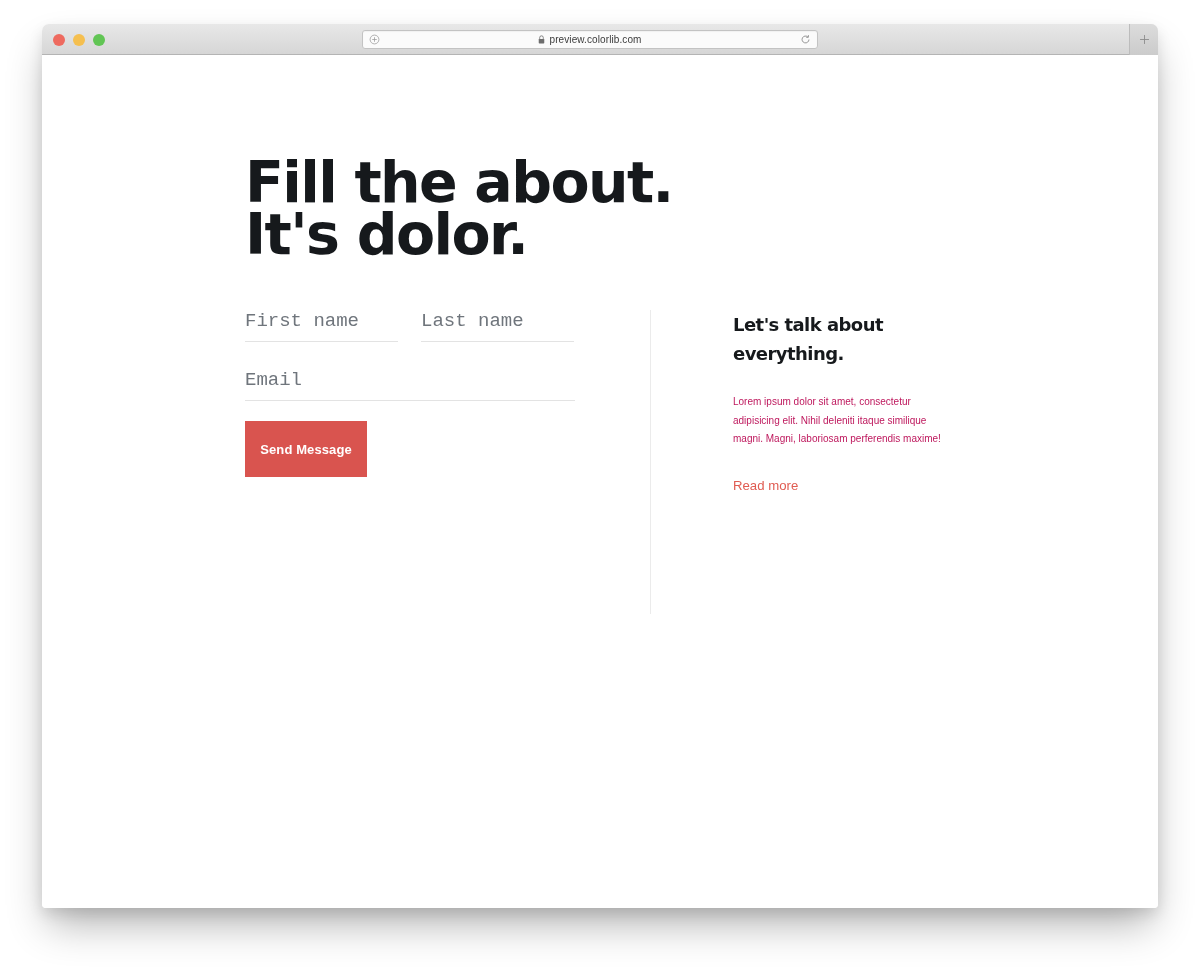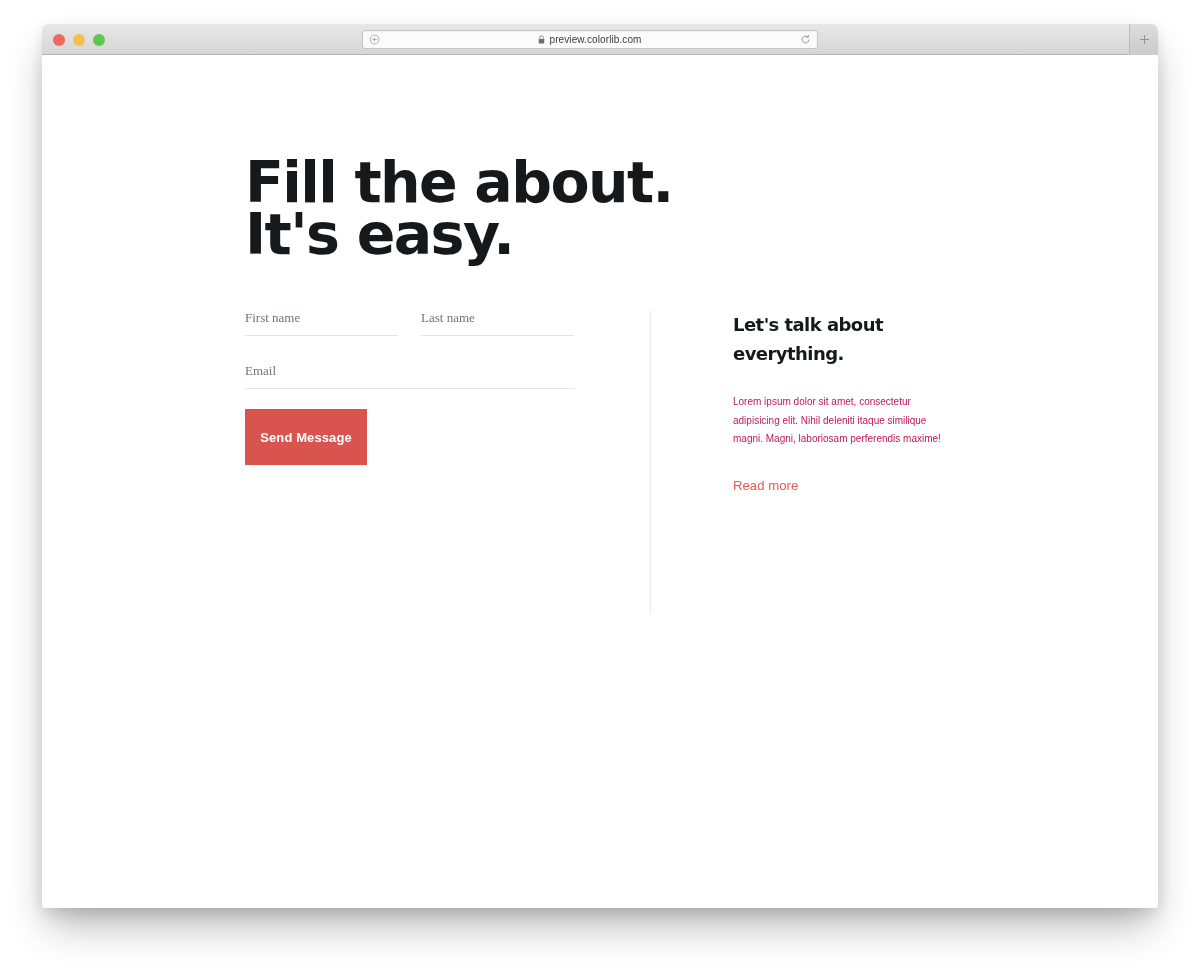--- a/index.html
+++ b/index.html
@@ -171,22 +171,22 @@
   .field { position: relative; }
   .field-half { width: 153px; }
   .field-full { width: 330px; }
 
   .input-line {
     width: 100%;
     border: none;
     border-bottom: 1px solid #e3e3e3;
     outline: none;
     background: transparent;
-    font-family: Liberation Serif, serif;
-    font-size: 13px;
+    font-family: Liberation Mono, monospace;
+    font-size: 19px;
     color: #0c4a6e;
     padding: 0 0 9px 0;
     box-sizing: border-box;
     display: block;
   }
   .input-line::placeholder { color: #6f757c; opacity: 1; }
 
   .gap-field { height: 27px; }
 
   .textarea-wrap {
@@ -311,21 +311,21 @@
         <path d="M8 1.5v13M1.5 8h13" stroke="currentColor" stroke-width="1.3" fill="none"></path>
       </svg>
     </div>
   </div>
 
   <div class="viewport">
 
     <div class="hero">
       <h1 class="hero-title">
         <span class="line">Fill the about.</span>
-        <span class="line">It's easy.</span>
+        <span class="line">It's dolor.</span>
       </h1>
     </div>
 
     <div class="content">
 
       <form class="col-form">
         <div class="row-names">
           <div class="field field-half">
             <input class="input-line" type="text" placeholder="First name" style="">
           </div>

